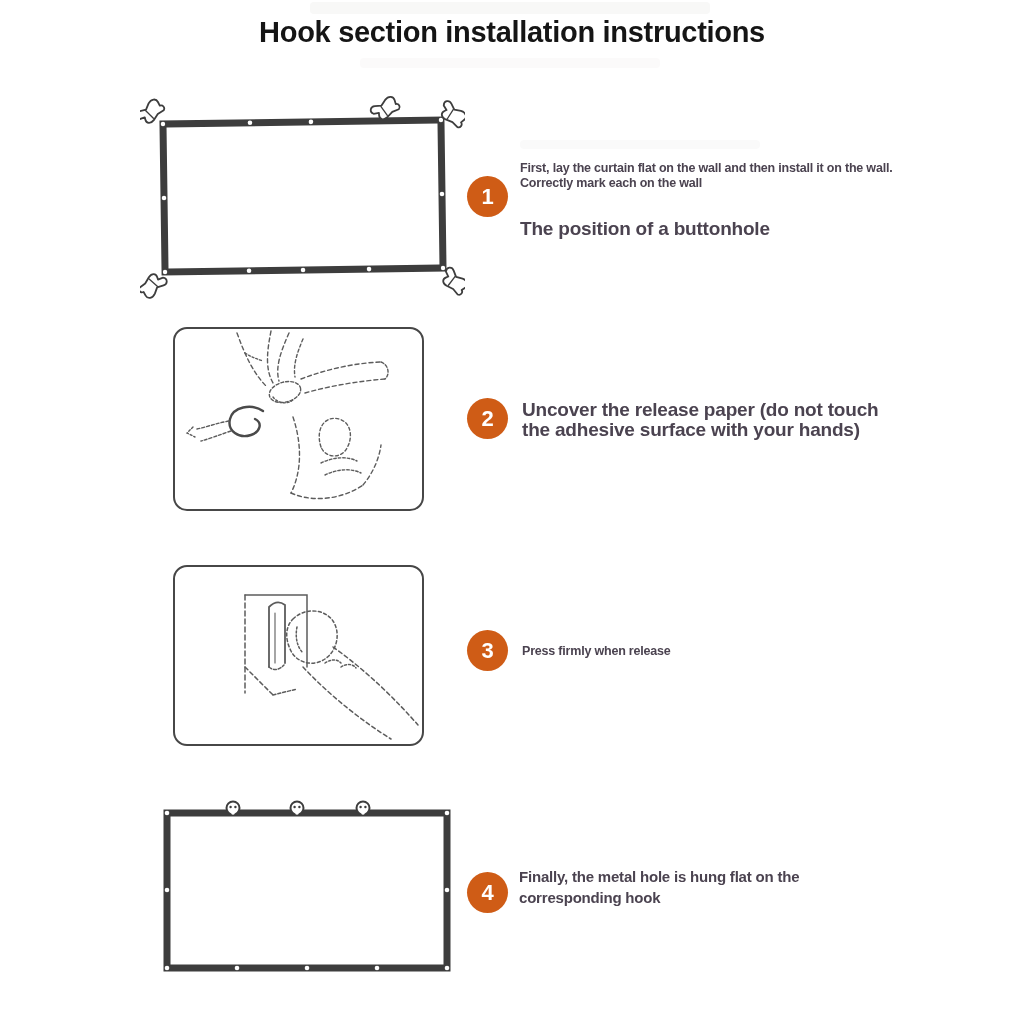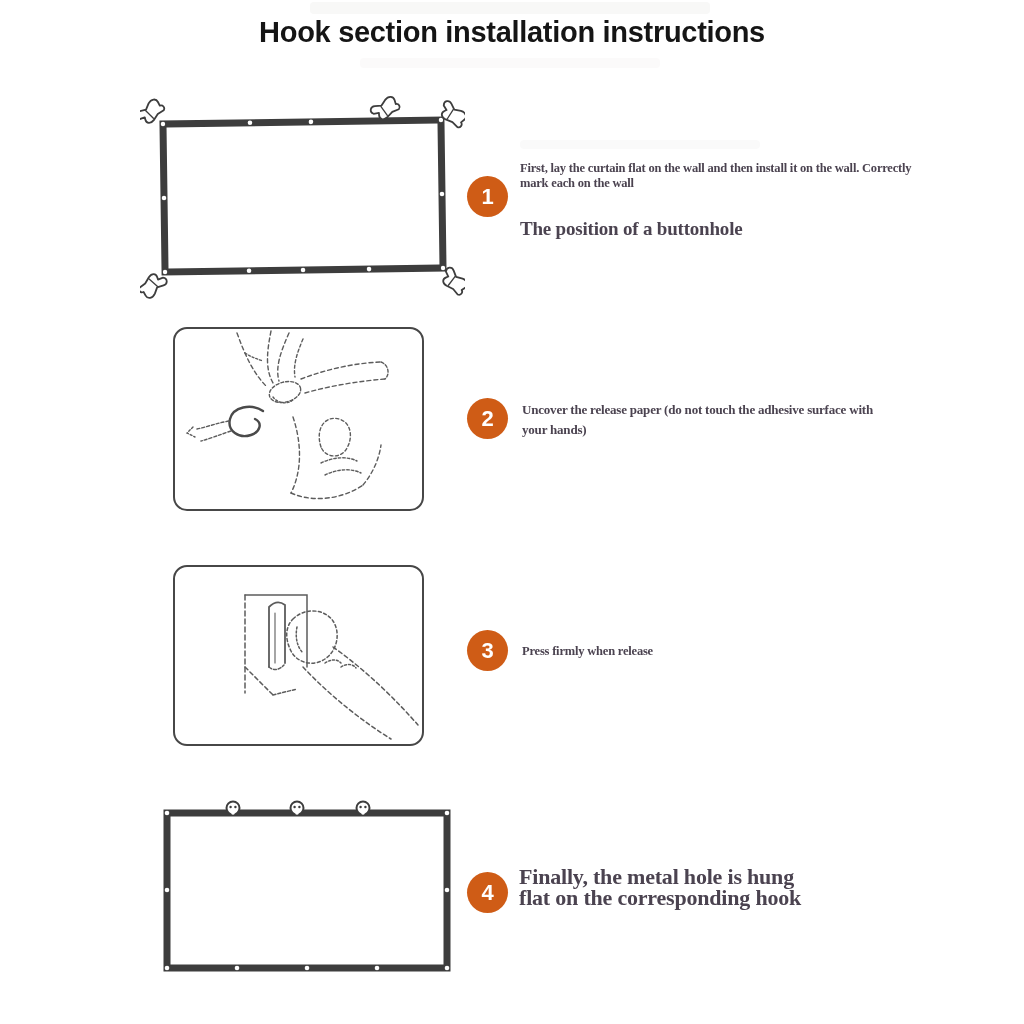--- a/index.html
+++ b/index.html
@@ -14,27 +14,27 @@
     text-align:center;font-size:29px;font-weight:bold;color:#151515;
     letter-spacing:-0.3px;
   }
   .step-circle{
     position:absolute;width:41px;height:41px;border-radius:50%;
     background:#cf5c16;color:#ffffff;
     display:flex;align-items:center;justify-content:center;
     font-size:22px;font-weight:bold;
   }
   .step-text{
-    position:absolute;color:#4b4350;font-weight:bold;letter-spacing:-0.2px;font-family:Liberation Serif, serif;
+    position:absolute;color:#4b4350;font-weight:bold;letter-spacing:-0.2px;
   }
   .t1a{left:520px;top:161px;width:392px;font-size:12.5px;line-height:15px;}
   .t1b{left:520px;top:220px;width:392px;font-size:19px;line-height:18px;}
-  .t2{left:522px;top:400px;width:362px;font-size:13px;line-height:19.5px;}
+  .t2{left:522px;top:400px;width:362px;font-size:19px;line-height:19.5px;}
   .t3{left:522px;top:644px;width:380px;font-size:12.5px;line-height:15px;}
-  .t4{left:519px;top:866px;width:307px;font-size:22px;line-height:21px;}
+  .t4{left:519px;top:866px;width:307px;font-size:15px;line-height:21px;}
   .illus{position:absolute;}
   .sketch-box{
     position:absolute;background:#ffffff;
     border:2.5px solid #474747;border-radius:14px;
   }
   svg{display:block;}
 </style>
 </head>
 <body>
 

